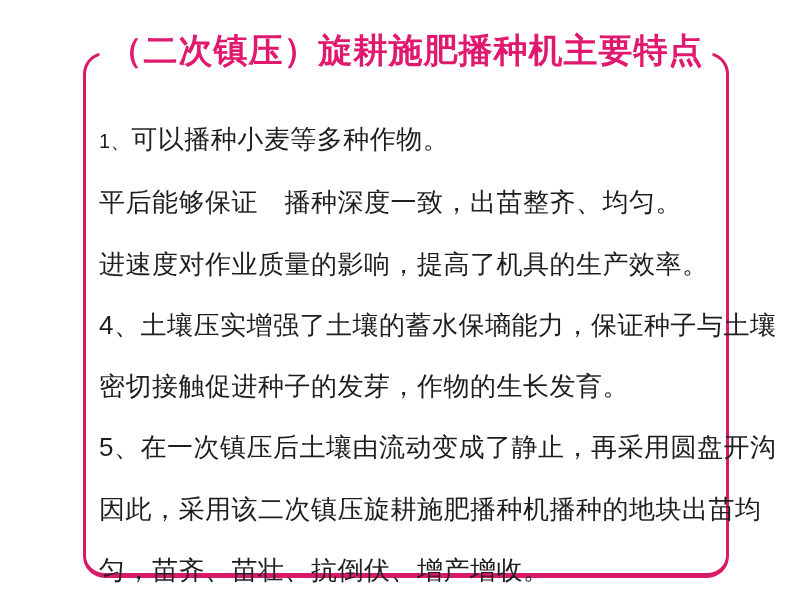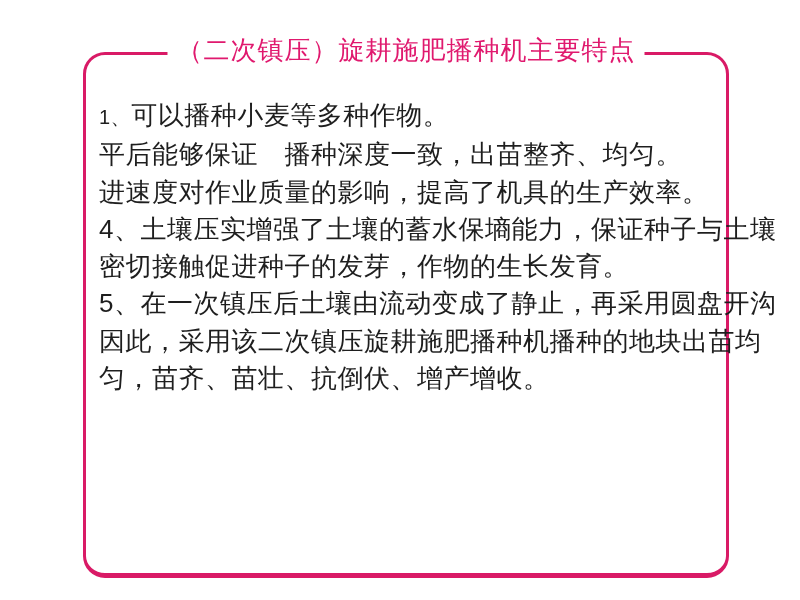--- a/index.html
+++ b/index.html
@@ -28,34 +28,34 @@
   .panel-title{
     position:absolute;
     top:-26px;
     left:50%;
     transform:translateX(-50%);
     white-space:nowrap;
     background:var(--page-bg);
     padding:0 9px;
     color:var(--accent);
     font-family:"Liberation Serif", serif;
-    font-weight:400;
-    font-size:26px;
+    font-weight:700;
+    font-size:34px;
     line-height:44px;
     letter-spacing:1px;
   }
   .panel-body{
     position:absolute;
     left:13px; right:13px; top:42px;
     color:var(--body-text);
     font-size:26px;
     line-height:37.3px;
     letter-spacing:0.5px;
   }
-  .line{white-space:nowrap;}
+  .line{white-space:nowrap;margin-top:24px;}
   .num-small{font-size:20px;}
 </style>
 </head>
 <body>
 
 <div class="page">
   <div class="panel">
     <div class="panel-title">（二次镇压）旋耕施肥播种机主要特点</div>
     <div class="panel-body">
       <div class="line"><span class="num-small">1、</span><span>可以播种小麦等多种作物。</span></div>

